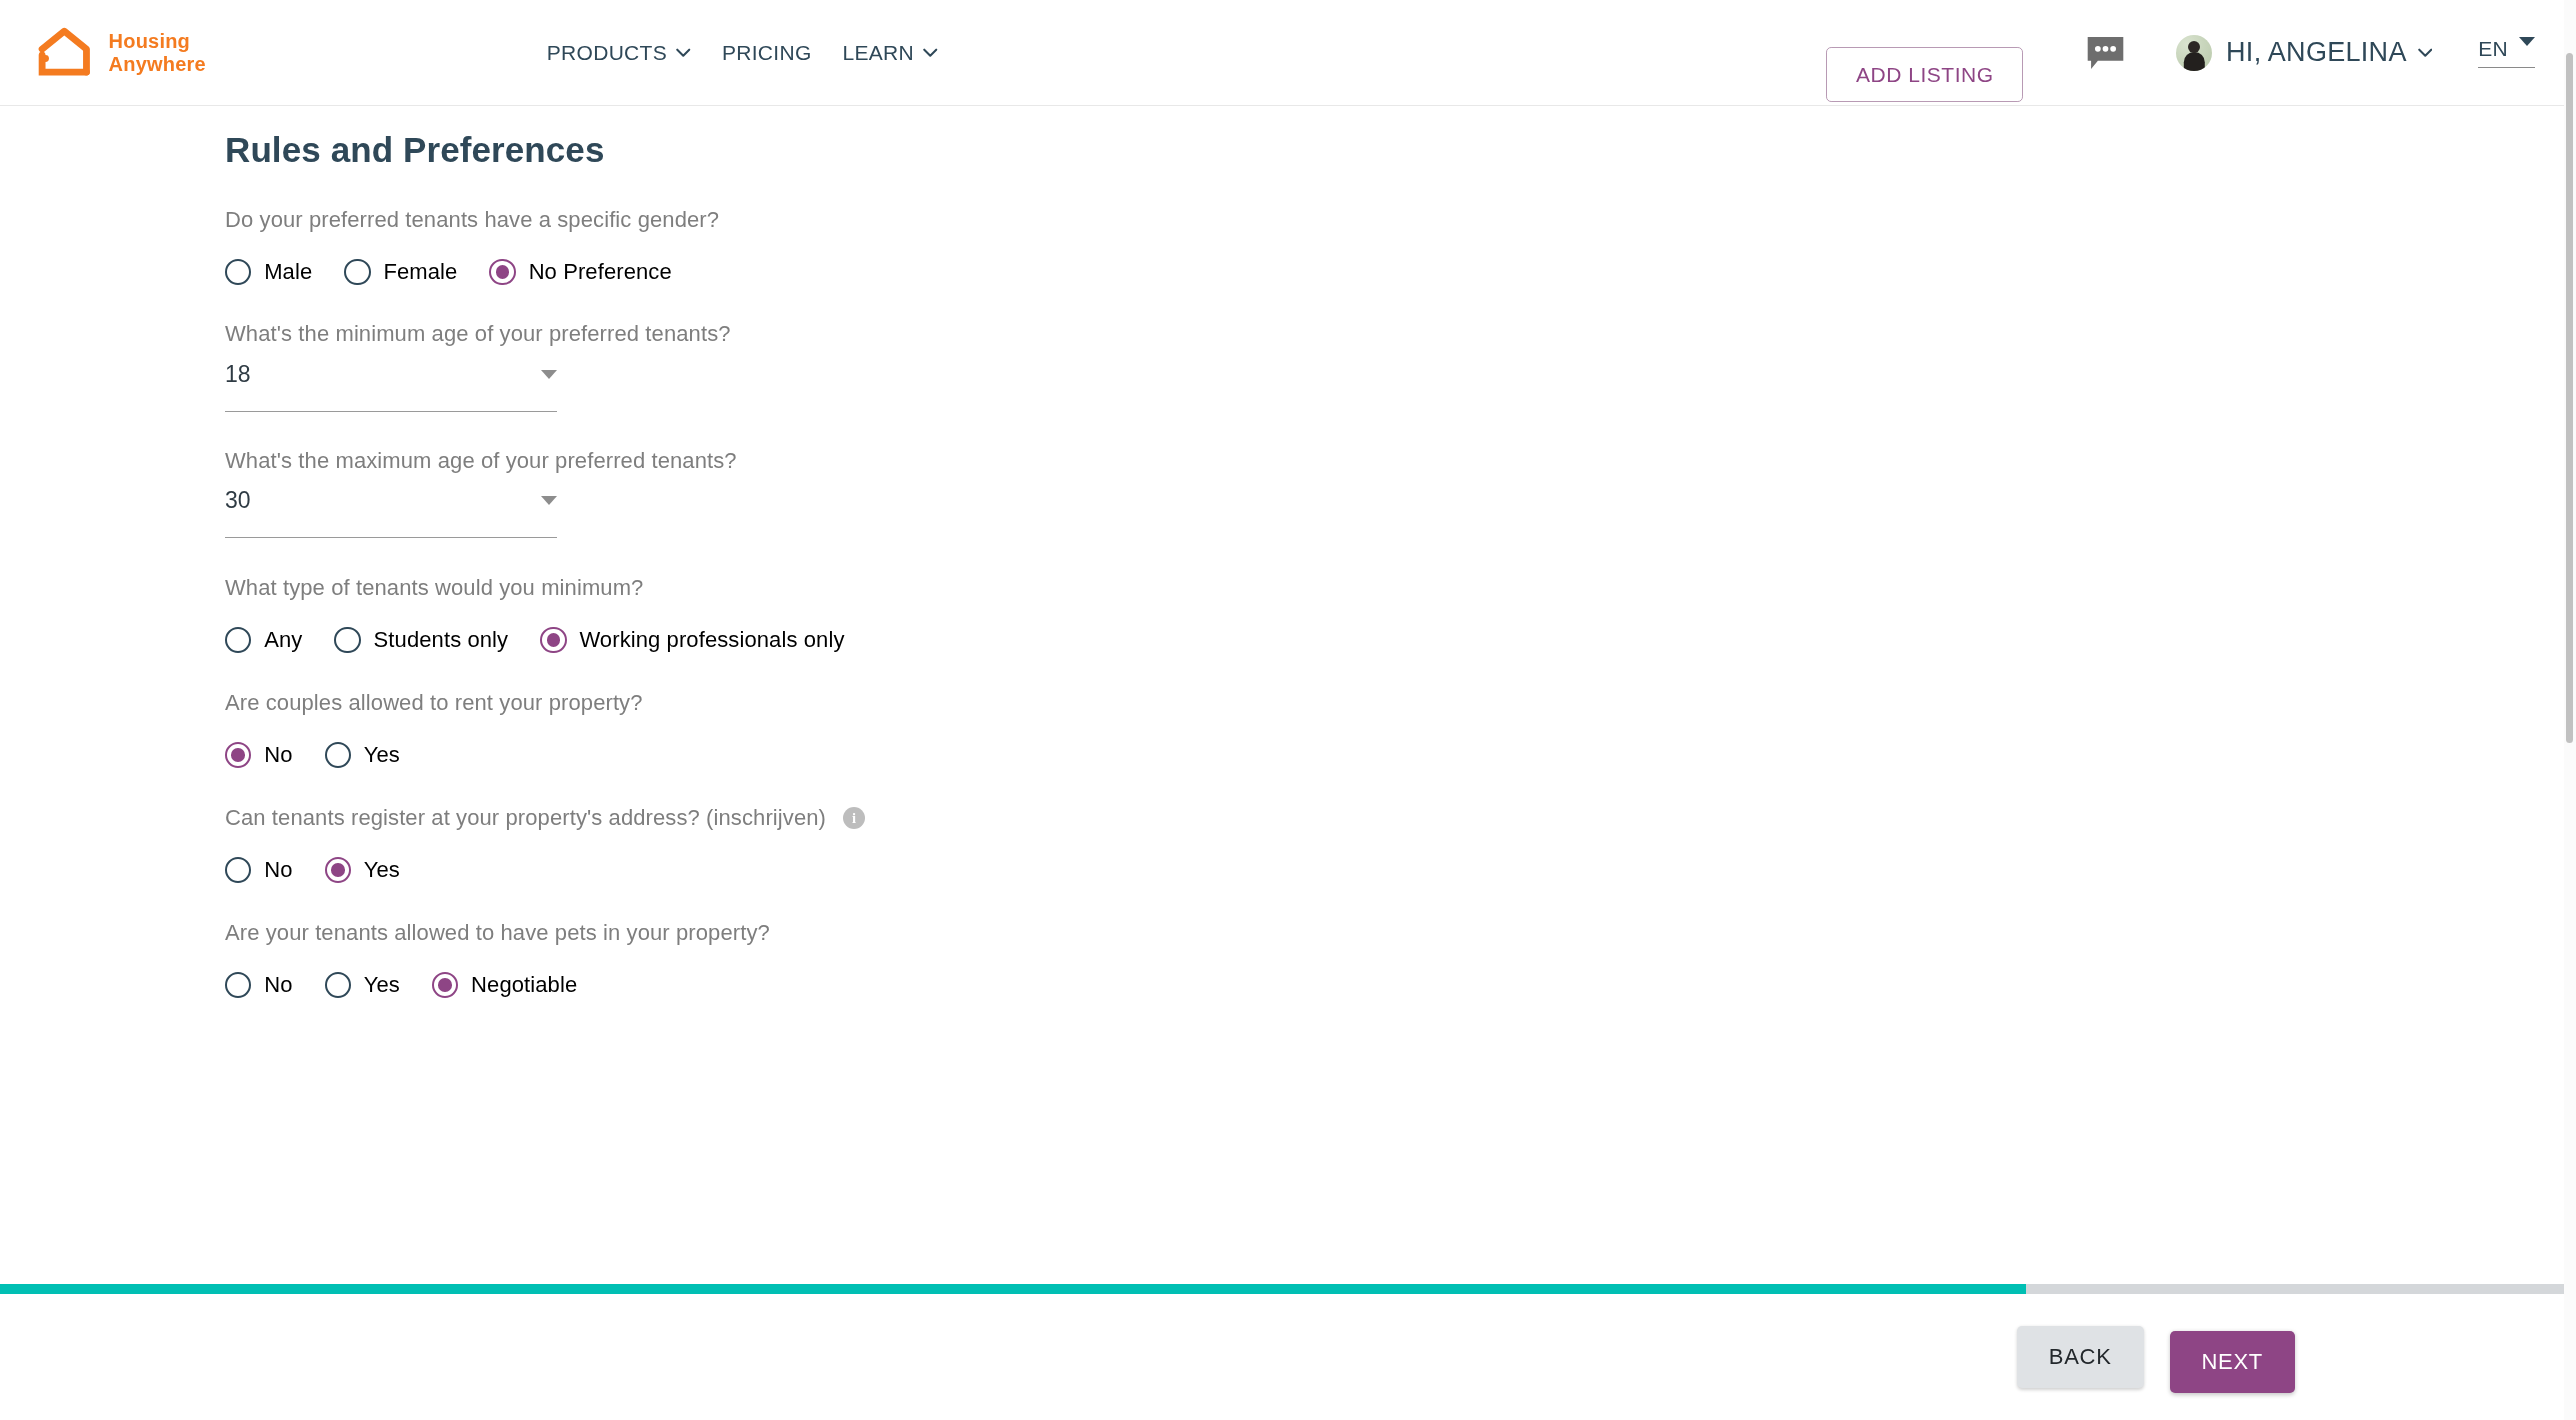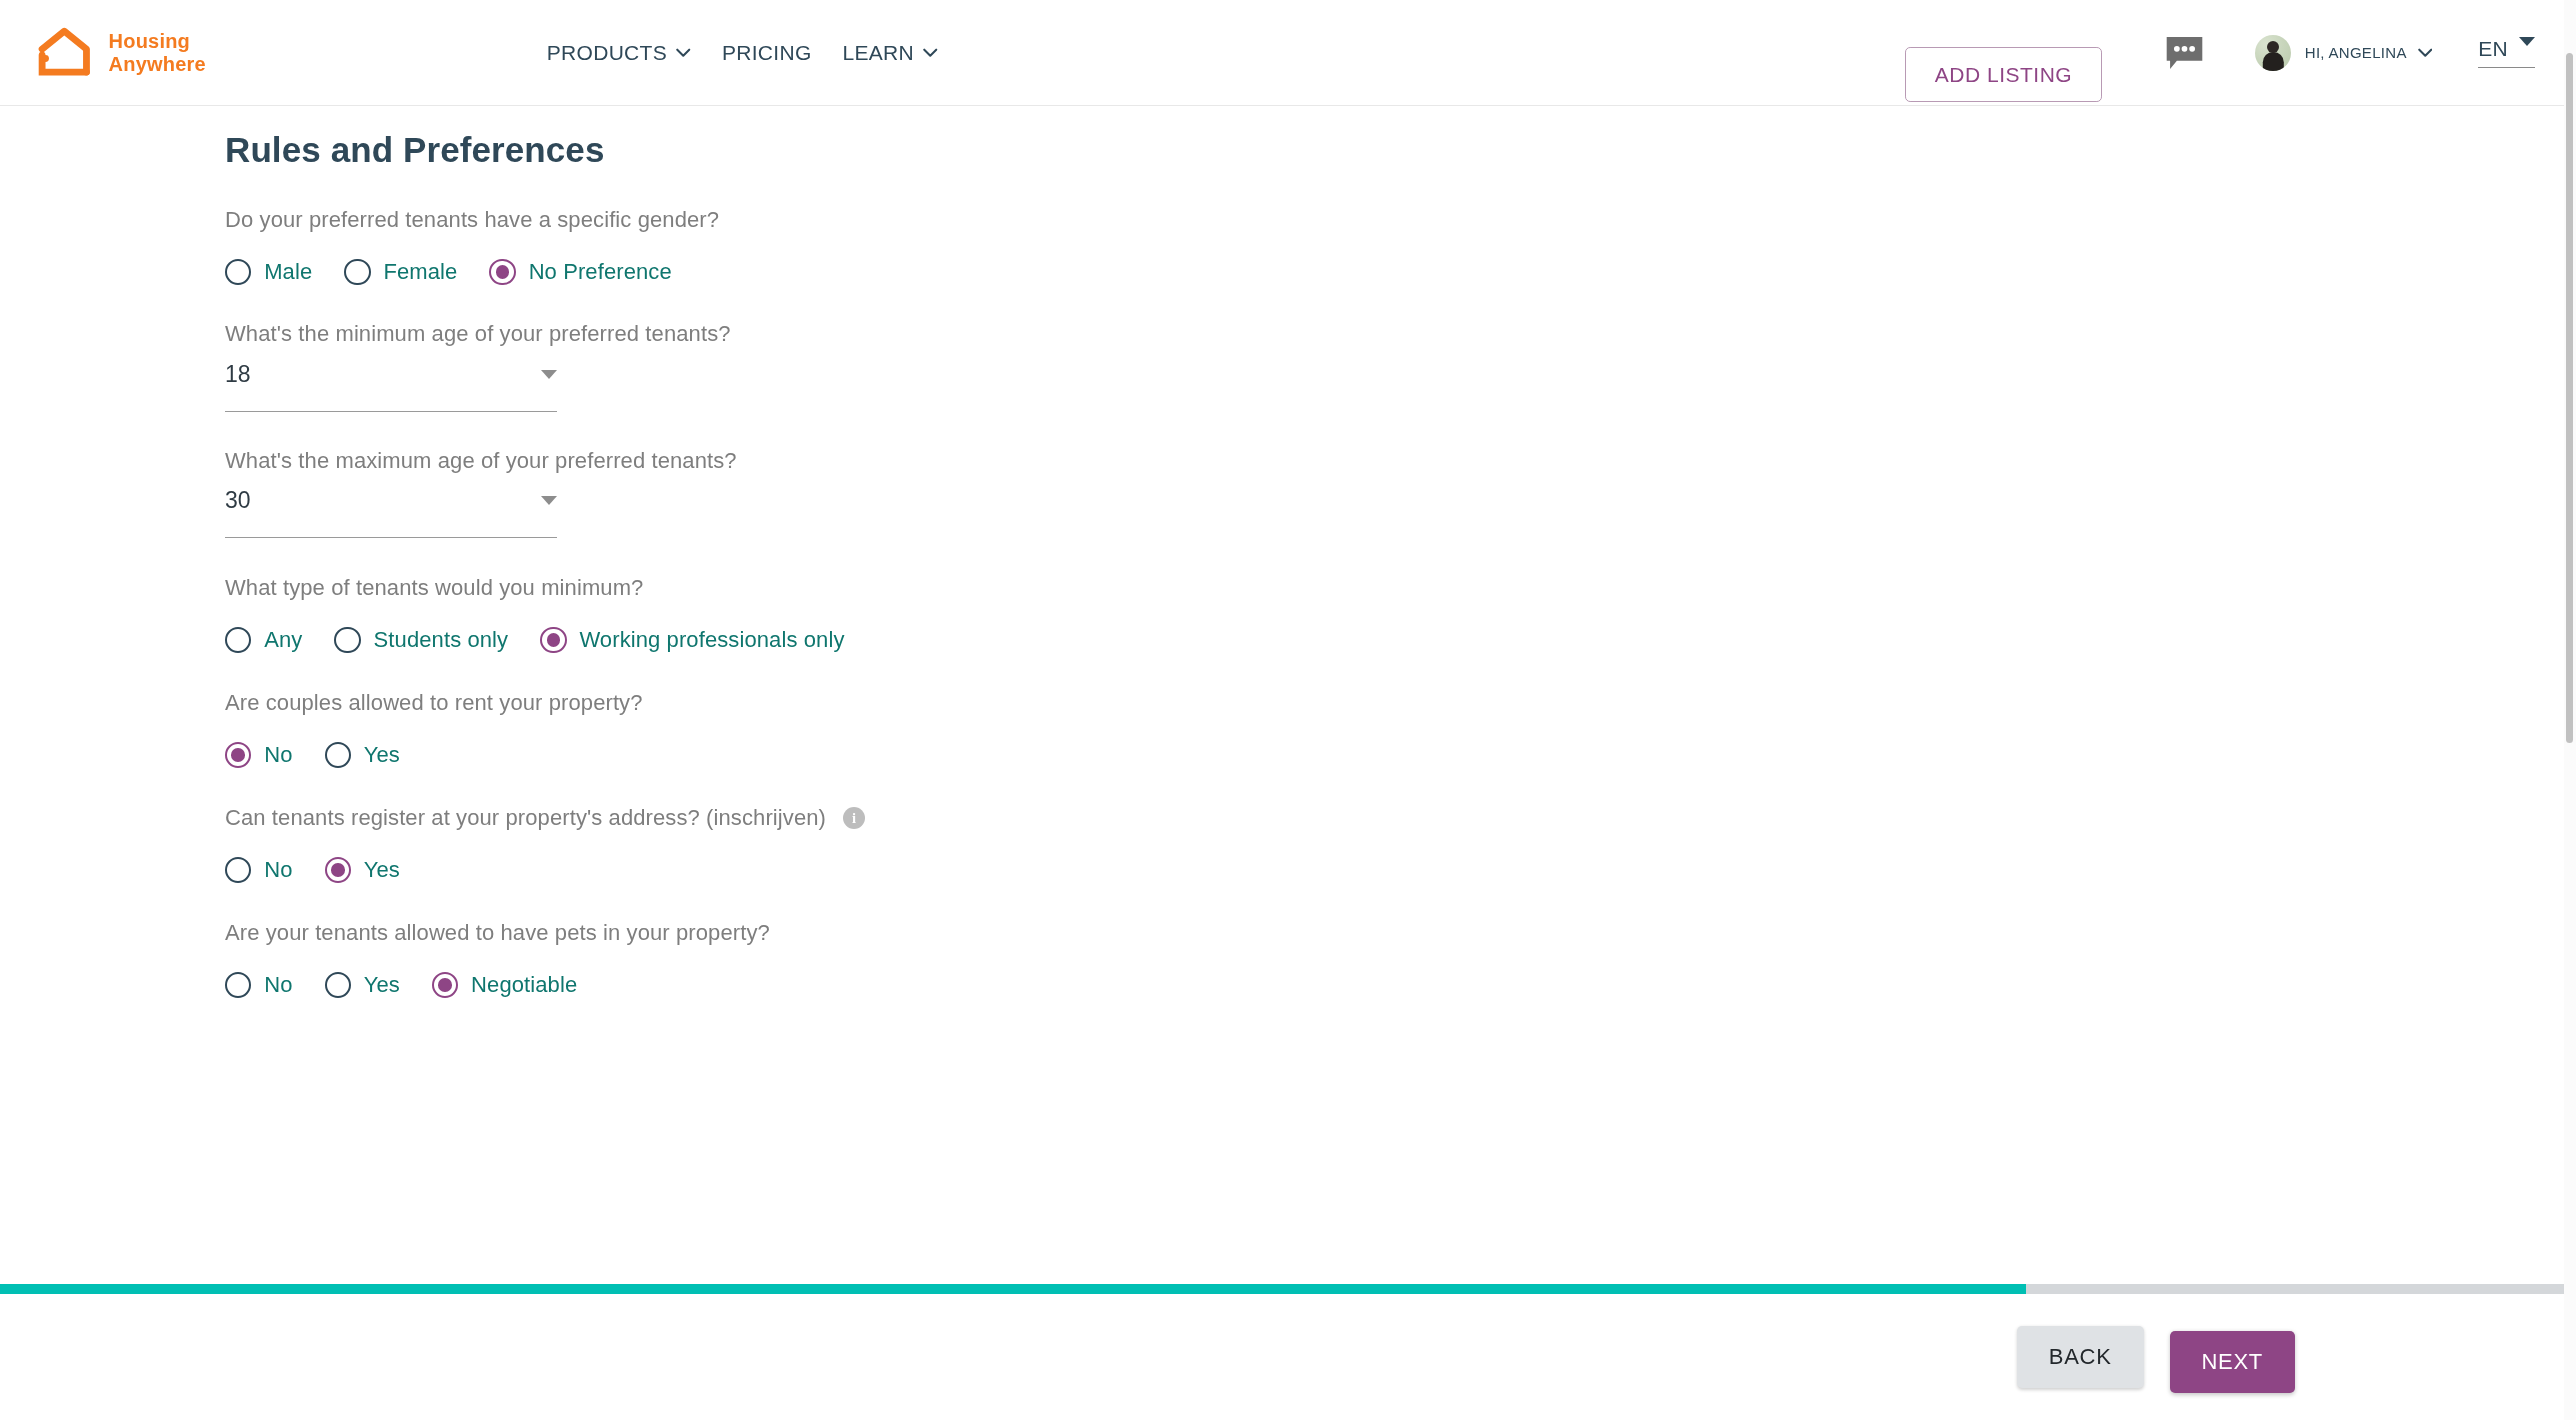--- a/index.html
+++ b/index.html
@@ -70,21 +70,21 @@
     background: #23201e;
   }
   .avatar::before {
     content: ""; position: absolute;
     left: 50%; top: 6px; transform: translateX(-50%);
     width: 12px; height: 12px; border-radius: 50%;
     background: #2c2724; z-index: 2;
   }
   .user-name {
     margin-left: 13.6px;
-    color: #2f4858; font-size: 15px; letter-spacing: 0.3px;
+    color: #2f4858; font-size: 27px; letter-spacing: 0.3px;
     display: flex; align-items: center; gap: 11px;
     cursor: pointer;
   }
   .lang {
     margin-left: 46px;
     display: flex; align-items: flex-start; gap: 11px;
     color: #2f4858; font-size: 21px; letter-spacing: 0.3px;
     border-bottom: 1.7px solid #8a8a8a;
     padding-bottom: 6px;
     cursor: pointer;
@@ -155,21 +155,21 @@
     background: #fff;
     display: flex; align-items: center; justify-content: center;
     flex: none;
   }
   .radio.selected { border-color: #8e4585; }
   .radio.selected::after {
     content: ""; width: 13.6px; height: 13.6px; border-radius: 50%;
     background: #8e4585;
   }
   .radio-label {
-    color: #0f766e; font-size: 22px; letter-spacing: 0.1px;
+    color: #000000; font-size: 22px; letter-spacing: 0.1px;
   }
 
   .field-group { margin-top: 36px; }
   .select-field {
     margin-top: 13.6px;
     width: 332px;
     border-bottom: 0.9px solid #9a9a9a;
     padding-bottom: 23px;
     display: flex; align-items: center;
     cursor: pointer;

